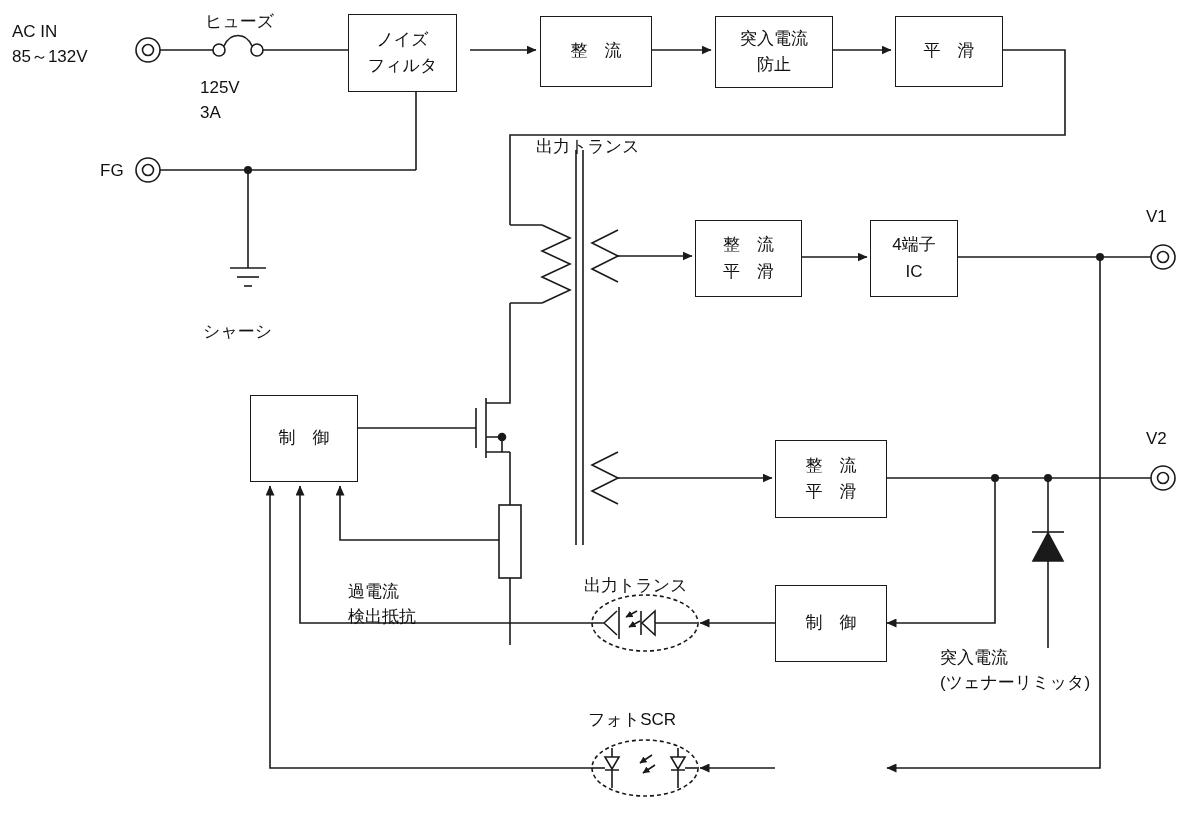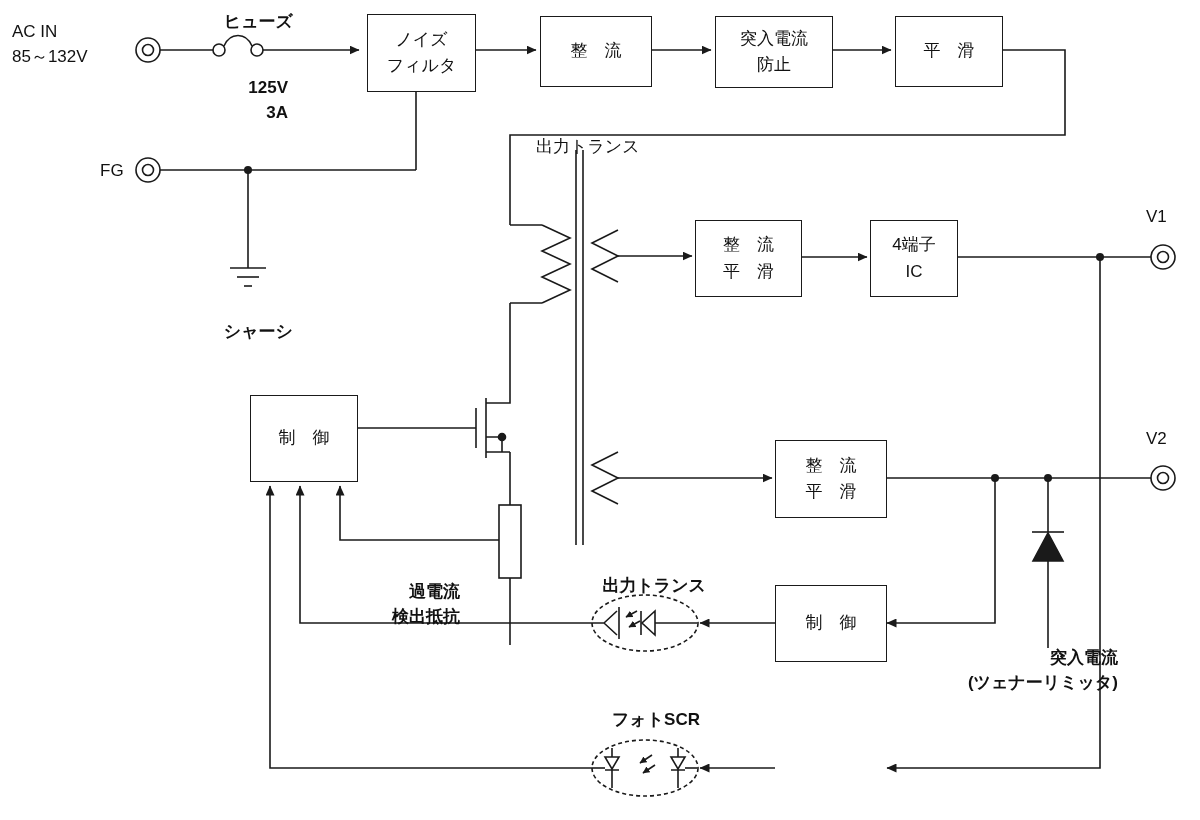--- a/index.html
+++ b/index.html
@@ -9,21 +9,21 @@
   }
   #wires{position:absolute;left:0;top:0;}
   .block{
     position:absolute;border:1.7px solid #1a1a1a;background:#fff;
     display:flex;align-items:center;justify-content:center;text-align:center;
     font-size:17px;line-height:1.55;white-space:pre-line;
   }
   .lbl{
     position:absolute;font-size:17px;line-height:1.45;white-space:pre-line;color:#111;
   }
-  .c{text-align:right;font-weight:bold;}
+  .c{text-align:left;}
 </style>
 </head>
 <body>
 
 <div id="stage">
 
   <svg id="wires" width="1200" height="820" viewBox="0 0 1200 820">
     <defs>
       <marker id="arr" markerWidth="11" markerHeight="9" refX="9.5" refY="4.5" orient="auto" markerUnits="userSpaceOnUse">
         <path d="M0,0 L10,4.5 L0,9 z" fill="#1a1a1a"></path>
@@ -145,21 +145,21 @@
 
       <g fill="#1a1a1a" stroke="none">
         <circle cx="248" cy="170" r="4"></circle>
         <circle cx="1100" cy="257" r="4"></circle>
         <circle cx="995" cy="478" r="4"></circle>
         <circle cx="1048" cy="478" r="4"></circle>
       </g>
     </g>
   </svg>
 
-  <div class="block" style="left:367px;top:14px;width:107px;height:76px">ノイズ
+  <div class="block" style="left:348px;top:14px;width:107px;height:76px">ノイズ
 フィルタ</div>
   <div class="block" style="left:540px;top:16px;width:110px;height:69px">整　流</div>
   <div class="block" style="left:715px;top:16px;width:116px;height:70px">突入電流
 防止</div>
   <div class="block" style="left:895px;top:16px;width:106px;height:69px">平　滑</div>
   <div class="block" style="left:695px;top:220px;width:105px;height:75px">整　流
 平　滑</div>
   <div class="block" style="left:870px;top:220px;width:86px;height:75px">4端子
 IC</div>
   <div class="block" style="left:250px;top:395px;width:106px;height:85px">制　御</div>

